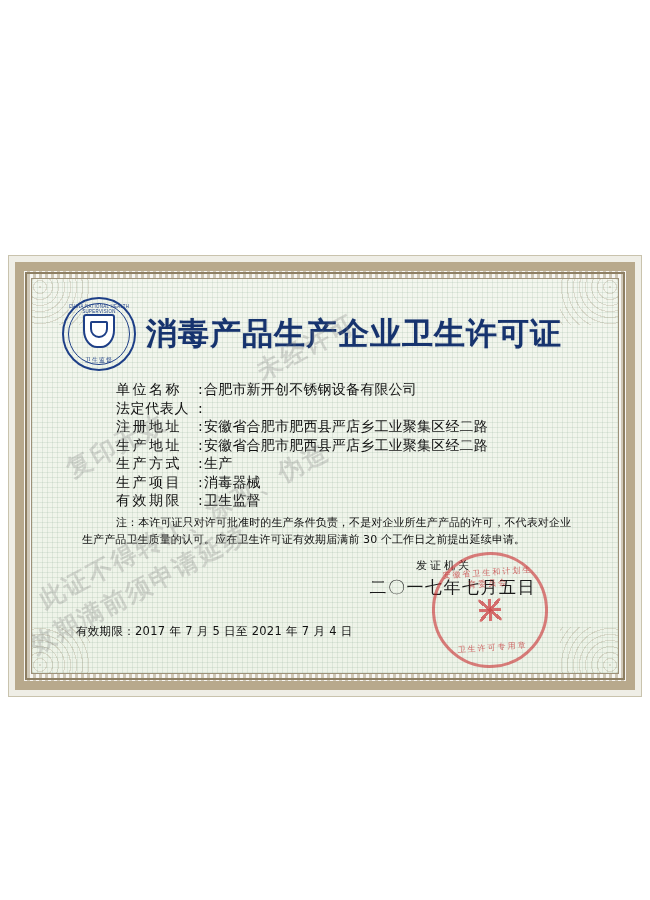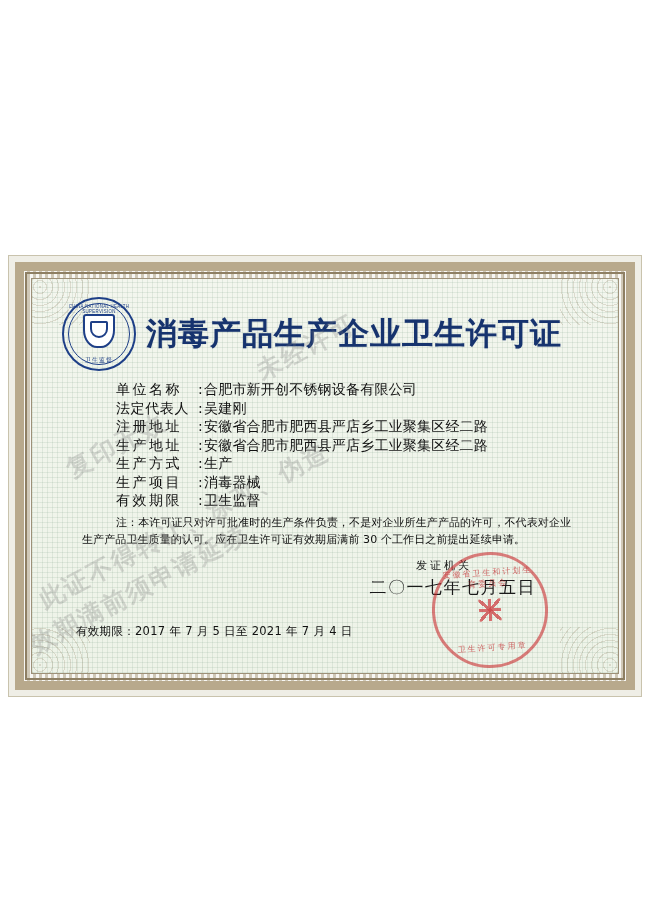--- a/index.html
+++ b/index.html
@@ -289,21 +289,20 @@
 
           <div class="field">
             <span class="lbl">单位名称</span>
             <span class="colon">:</span>
             <span class="val">合肥市新开创不锈钢设备有限公司</span>
           </div>
 
           <div class="field">
             <span class="lbl tight">法定代表人</span>
             <span class="colon">:</span>
-            <span class="val">吴建刚</span>
           </div>
 
           <div class="field">
             <span class="lbl">注册地址</span>
             <span class="colon">:</span>
             <span class="val">安徽省合肥市肥西县严店乡工业聚集区经二路</span>
           </div>
 
           <div class="field">
             <span class="lbl">生产地址</span>

